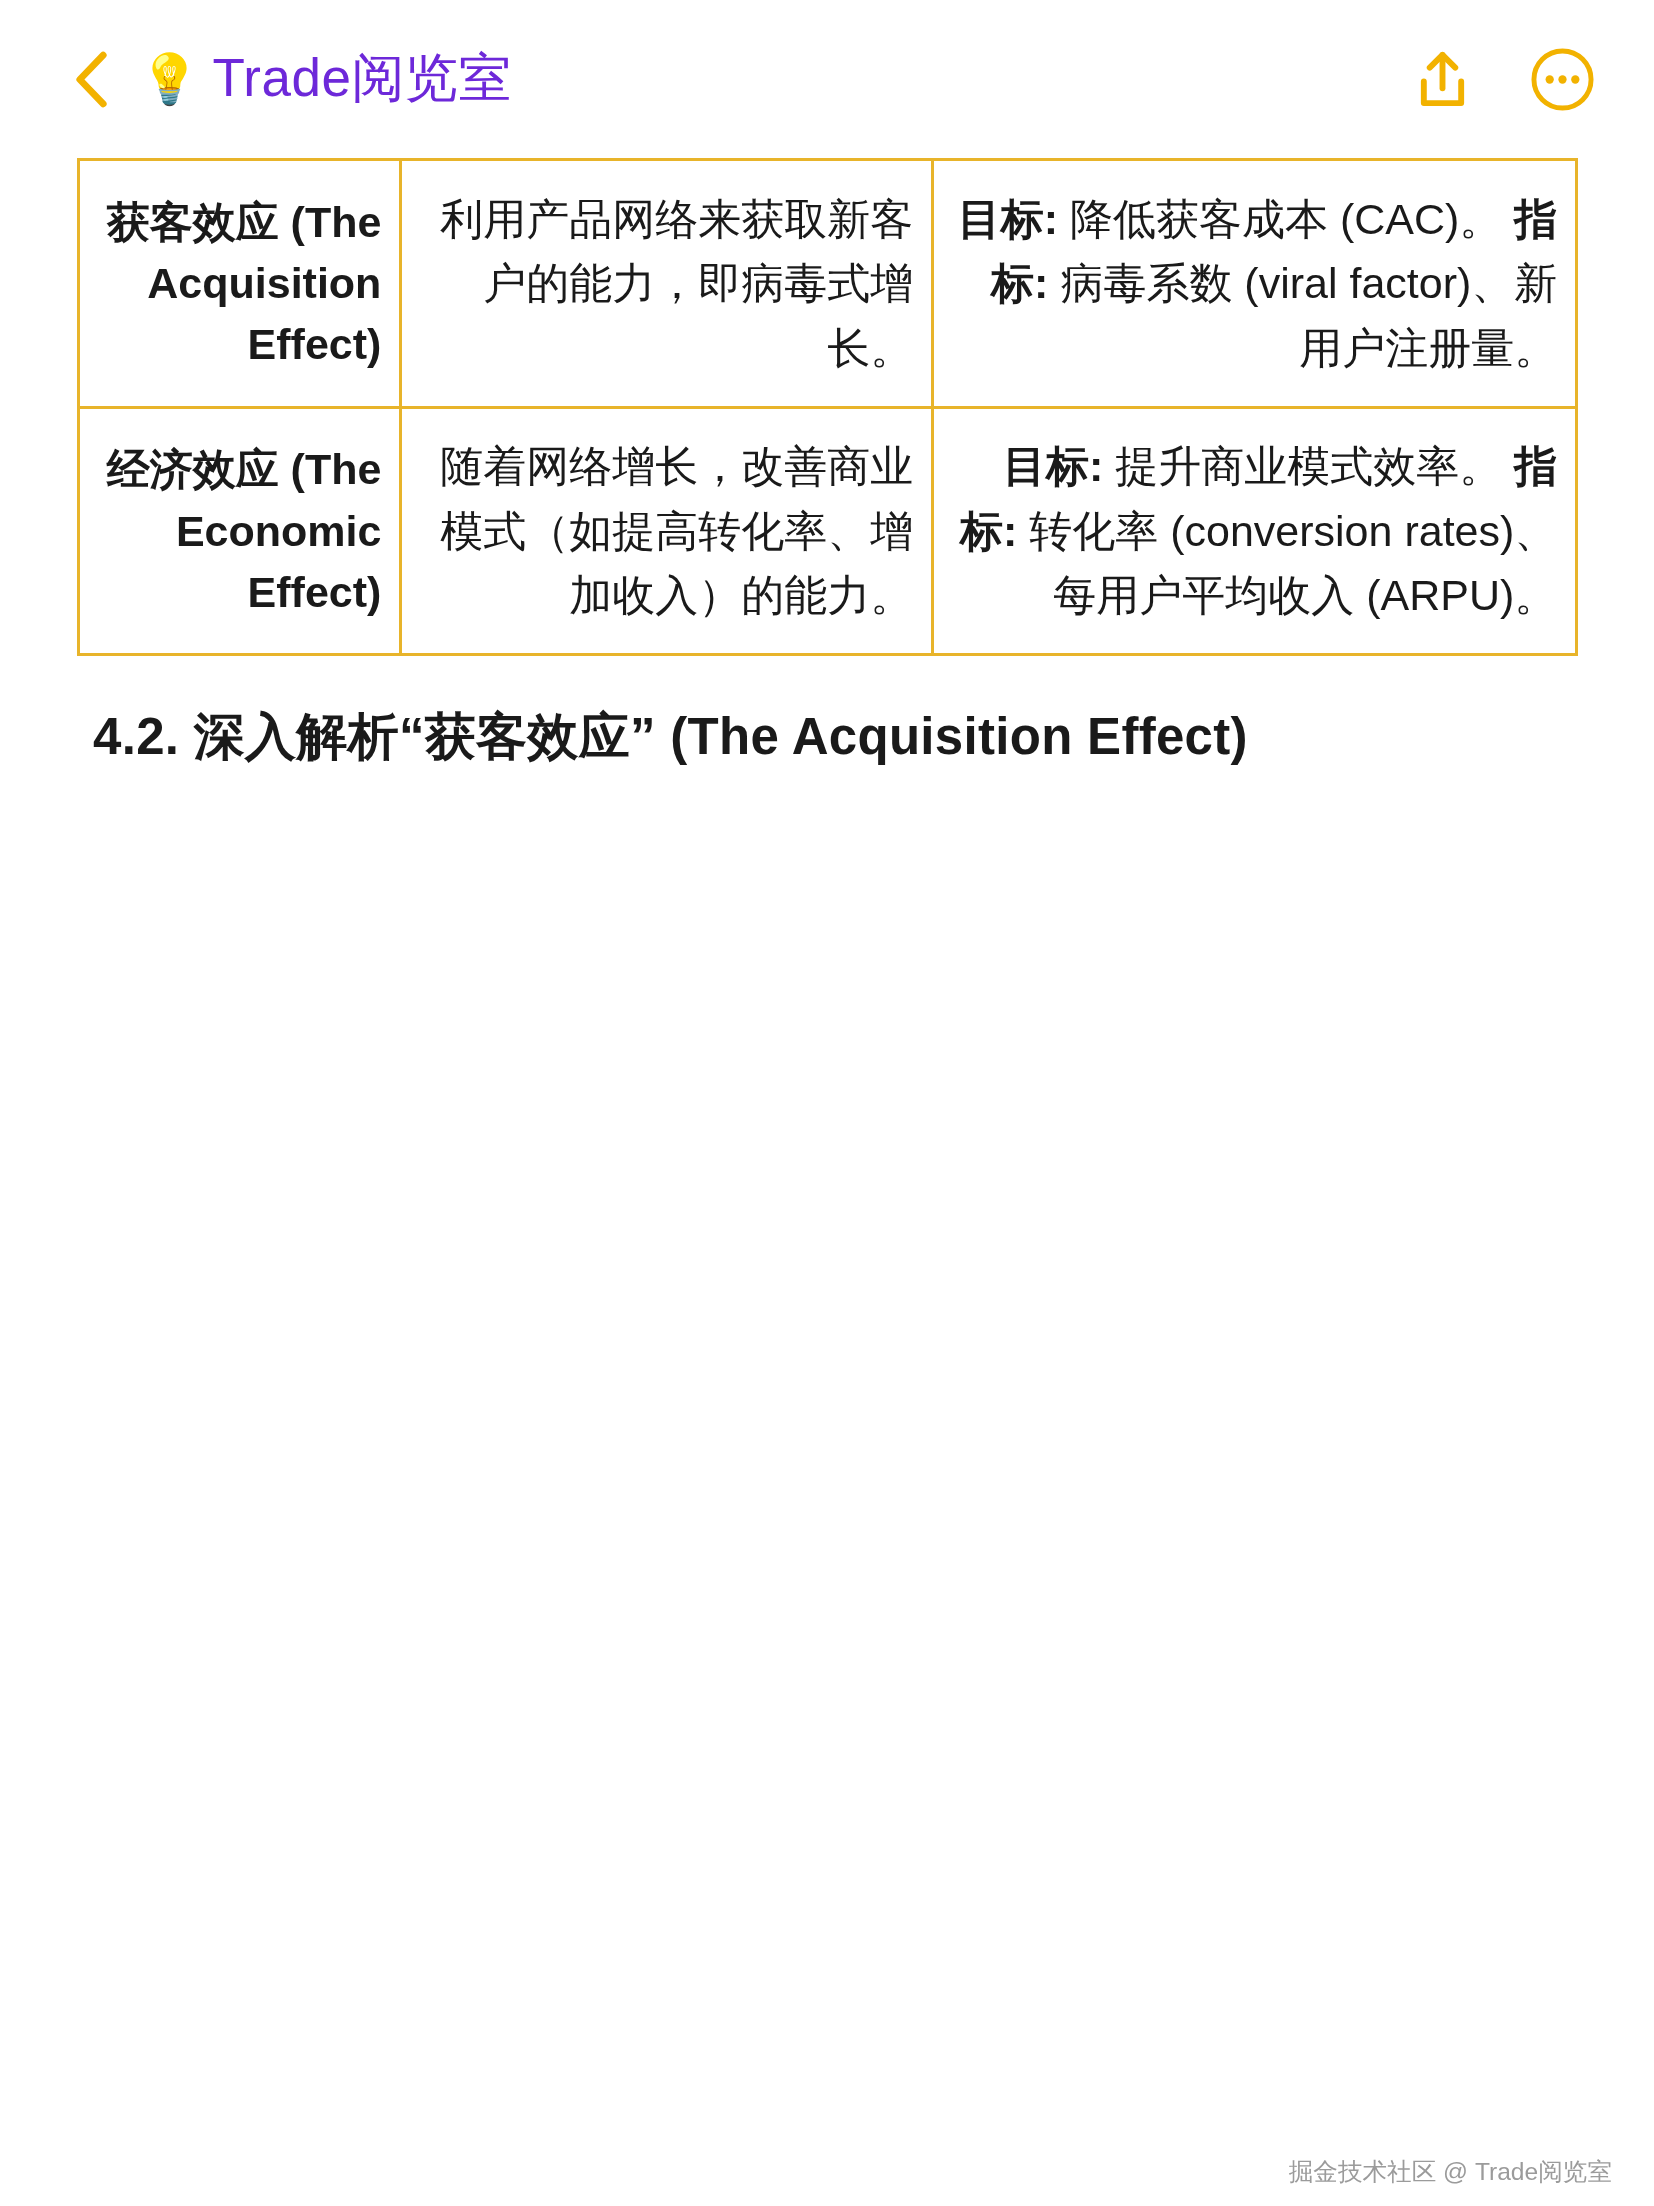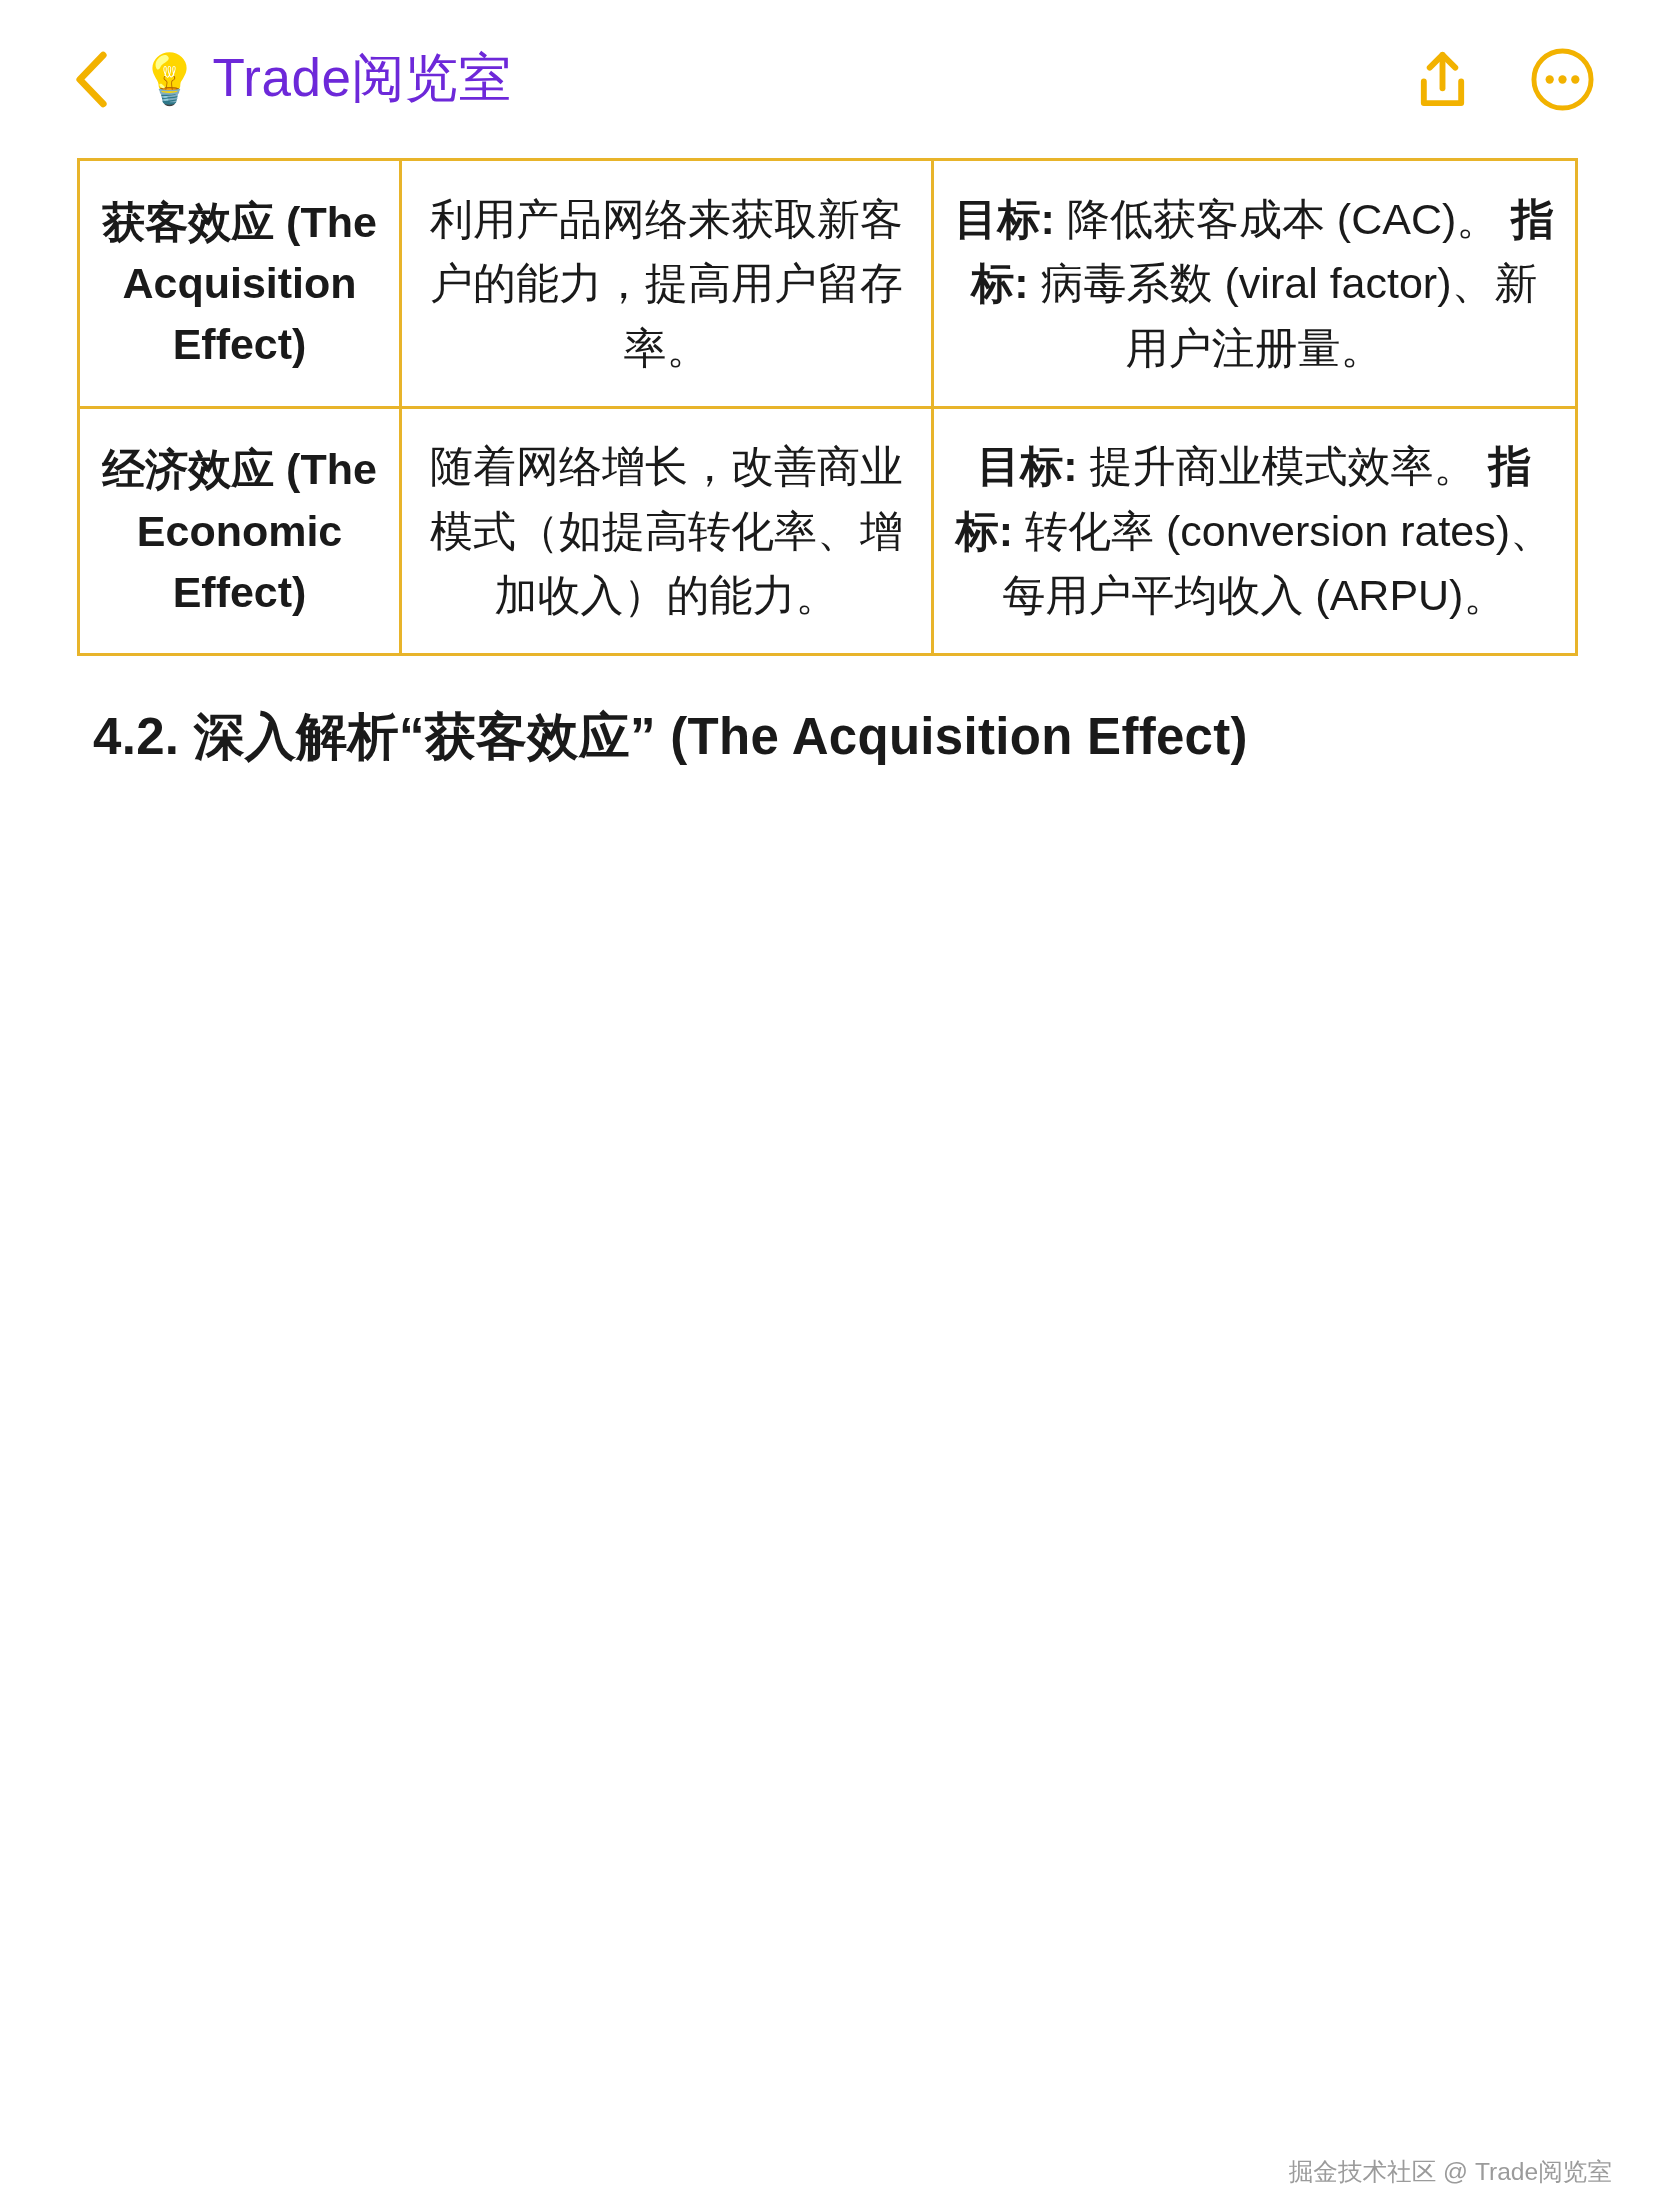--- a/index.html
+++ b/index.html
@@ -75,20 +75,21 @@
   table.matrix {
     width: 100%;
     border-collapse: collapse;
     table-layout: fixed;
   }
   table.matrix td {
     border: 3px solid #e8b42a;
     vertical-align: middle;
     padding: 25.6px 17.7px;
     box-sizing: border-box;
+    text-align: right;
   }
   td.col-name {
     width: 21.5%;
     text-align: center;
     font-weight: bold;
     font-size: 43px;
     line-height: 1.42;
     word-break: break-word;
   }
   td.col-desc {
@@ -159,21 +160,21 @@
       </svg>
     </div>
   </div>
 </div>
 
 <div class="table-wrap">
   <table class="matrix">
     <tbody>
       <tr>
         <td class="col-name">获客效应 (The Acquisition Effect)</td>
-        <td class="col-desc">利用产品网络来获取新客户的能力，提高用户留存率。</td>
+        <td class="col-desc">利用产品网络来获取新客户的能力，即病毒式增长。</td>
         <td class="col-metric"><span class="lbl">目标:</span> <span>降低获客成本 (CAC)。</span> <span class="lbl">指标:</span> <span>病毒系数 (viral factor)、新用户注册量。</span></td>
       </tr>
       <tr>
         <td class="col-name">经济效应 (The Economic Effect)</td>
         <td class="col-desc">随着网络增长，改善商业模式（如提高转化率、增加收入）的能力。</td>
         <td class="col-metric"><span class="lbl">目标:</span> <span>提升商业模式效率。</span> <span class="lbl">指标:</span> <span>转化率 (conversion rates)、每用户平均收入 (ARPU)。</span></td>
       </tr>
     </tbody>
   </table>
 </div>

